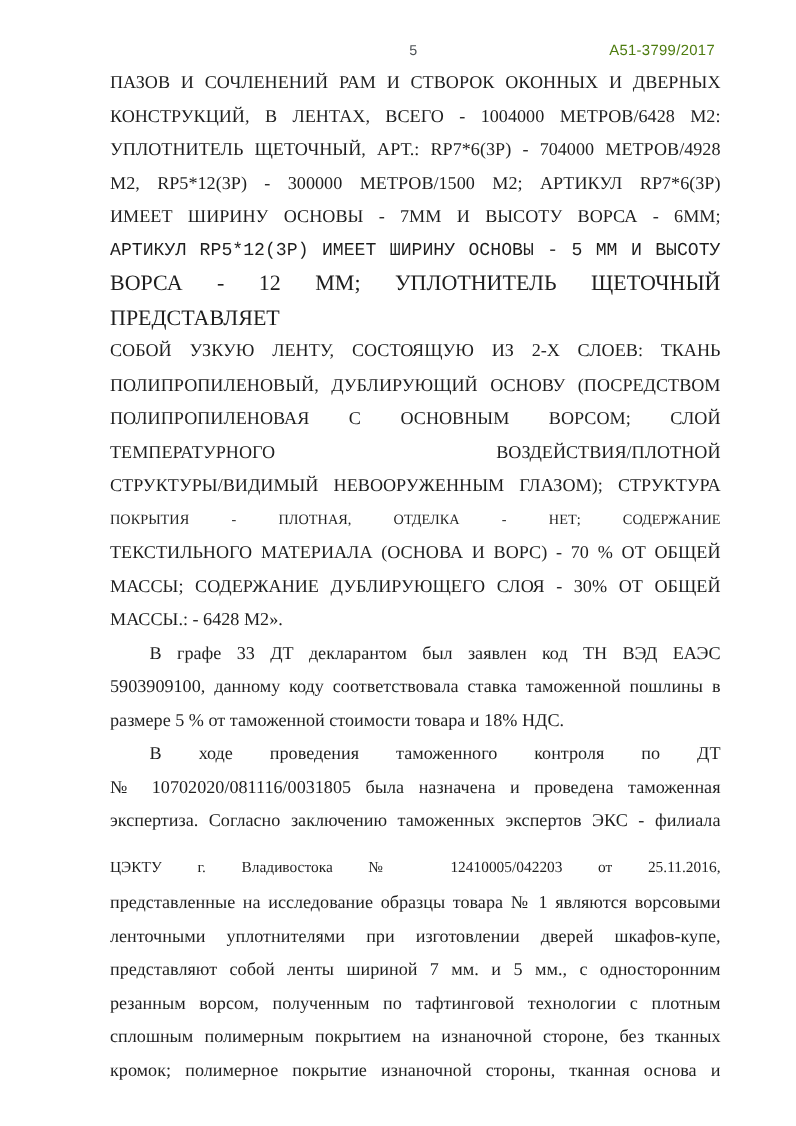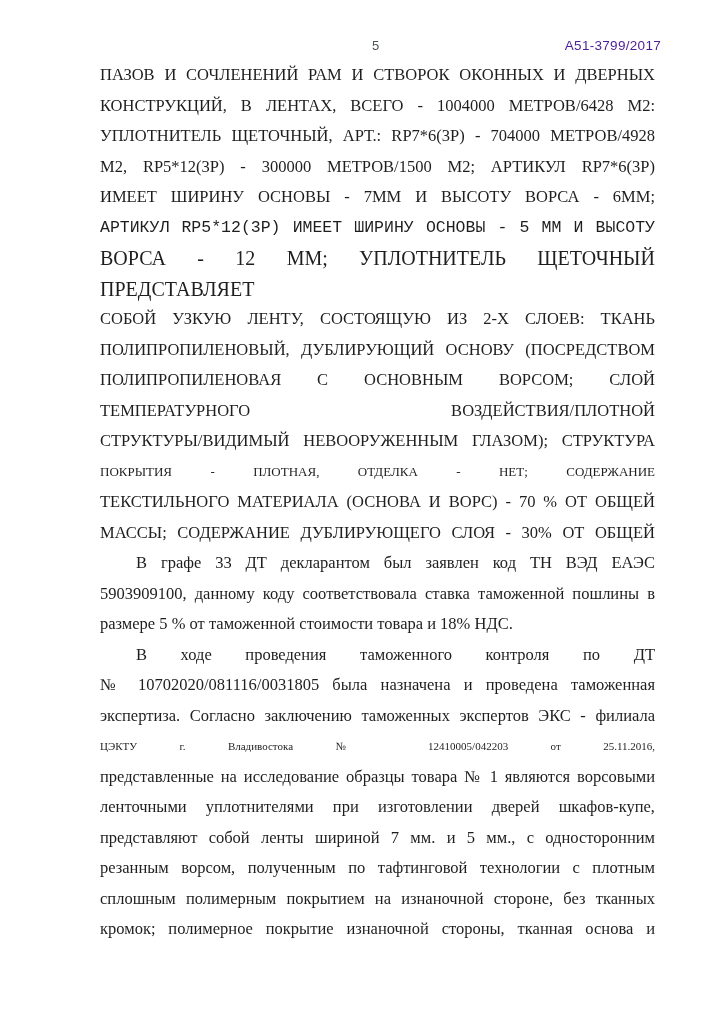--- a/index.html
+++ b/index.html
@@ -26,25 +26,25 @@
   }
   .page-number {
     position: absolute;
     left: 372px;
     top: 0;
     font-size: 13px;
     color: #4e5357;
   }
   .case-number {
     position: absolute;
-    right: 63px;
+    right: 74px;
     top: 0;
     font-size: 13.5px;
     letter-spacing: 0.3px;
-    color: #4c1d95;
+    color: #4d7c0f;
   }
   .doc-body {
     position: absolute;
     left: 100px;
     top: 60px;
     width: 555px;
     color: #1e1e1e;
   }
   .paragraph {
     margin: 0;
@@ -81,31 +81,32 @@
         <div class="line" style="font-size: 16.5px; font-family: Liberation Mono, monospace;">АРТИКУЛ RP5*12(3Р) ИМЕЕТ ШИРИНУ ОСНОВЫ - 5 ММ И ВЫСОТУ</div>
         <div class="line" style="font-size: 20px;">ВОРСА - 12 ММ; УПЛОТНИТЕЛЬ ЩЕТОЧНЫЙ ПРЕДСТАВЛЯЕТ</div>
         <div class="line" style="font-size: 16.5px;">СОБОЙ УЗКУЮ ЛЕНТУ, СОСТОЯЩУЮ ИЗ 2-Х СЛОЕВ: ТКАНЬ</div>
         <div class="line" style="font-size: 16.5px;">ПОЛИПРОПИЛЕНОВЫЙ, ДУБЛИРУЮЩИЙ ОСНОВУ (ПОСРЕДСТВОМ</div>
         <div class="line" style="font-size: 16.5px;">ПОЛИПРОПИЛЕНОВАЯ С ОСНОВНЫМ ВОРСОМ; СЛОЙ</div>
         <div class="line" style="font-size: 16.5px;">ТЕМПЕРАТУРНОГО ВОЗДЕЙСТВИЯ/ПЛОТНОЙ</div>
         <div class="line" style="font-size: 16.5px;">СТРУКТУРЫ/ВИДИМЫЙ НЕВООРУЖЕННЫМ ГЛАЗОМ); СТРУКТУРА</div>
         <div class="line" style="font-size: 13px;">ПОКРЫТИЯ - ПЛОТНАЯ, ОТДЕЛКА - НЕТ; СОДЕРЖАНИЕ</div>
         <div class="line" style="font-size: 16.5px;">ТЕКСТИЛЬНОГО МАТЕРИАЛА (ОСНОВА И ВОРС) - 70 % ОТ ОБЩЕЙ</div>
         <div class="line" style="font-size: 16.5px;">МАССЫ; СОДЕРЖАНИЕ ДУБЛИРУЮЩЕГО СЛОЯ - 30% ОТ ОБЩЕЙ</div>
+        <div class="line last" style="font-size: 16.5px;">МАССЫ.: - 6428 М2».</div>
       </div>
       <div class="paragraph">
         <div class="line indent" style="font-size: 16.5px;">В графе 33 ДТ декларантом был заявлен код ТН ВЭД ЕАЭС</div>
         <div class="line" style="font-size: 16.5px;">5903909100, данному коду соответствовала ставка таможенной пошлины в</div>
         <div class="line last" style="font-size: 16.5px;">размере 5 % от таможенной стоимости товара и 18% НДС.</div>
       </div>
       <div class="paragraph">
         <div class="line indent" style="font-size: 16.5px;">В ходе проведения таможенного контроля по ДТ</div>
         <div class="line" style="font-size: 16.5px;">№ 10702020/081116/0031805 была назначена и проведена таможенная</div>
         <div class="line" style="font-size: 16.5px;">экспертиза. Согласно заключению таможенных экспертов ЭКС - филиала</div>
-        <div class="line" style="font-size: 11px;">ЦЭКТУ г. Владивостока № 12410005/042203 от 25.11.2016,</div>
+        <div class="line" style="font-size: 14px; margin-top: 13px;">ЦЭКТУ г. Владивостока № 12410005/042203 от 25.11.2016,</div>
         <div class="line" style="font-size: 16.5px;">представленные на исследование образцы товара № 1 являются ворсовыми</div>
         <div class="line" style="font-size: 16.5px;">ленточными уплотнителями при изготовлении дверей шкафов-купе,</div>
         <div class="line" style="font-size: 16.5px;">представляют собой ленты шириной 7 мм. и 5 мм., с односторонним</div>
         <div class="line" style="font-size: 16.5px;">резанным ворсом, полученным по тафтинговой технологии с плотным</div>
         <div class="line" style="font-size: 16.5px;">сплошным полимерным покрытием на изнаночной стороне, без тканных</div>
         <div class="line" style="font-size: 16.5px;">кромок; полимерное покрытие изнаночной стороны, тканная основа и</div>
       </div>
     </div>
 </div>
 

